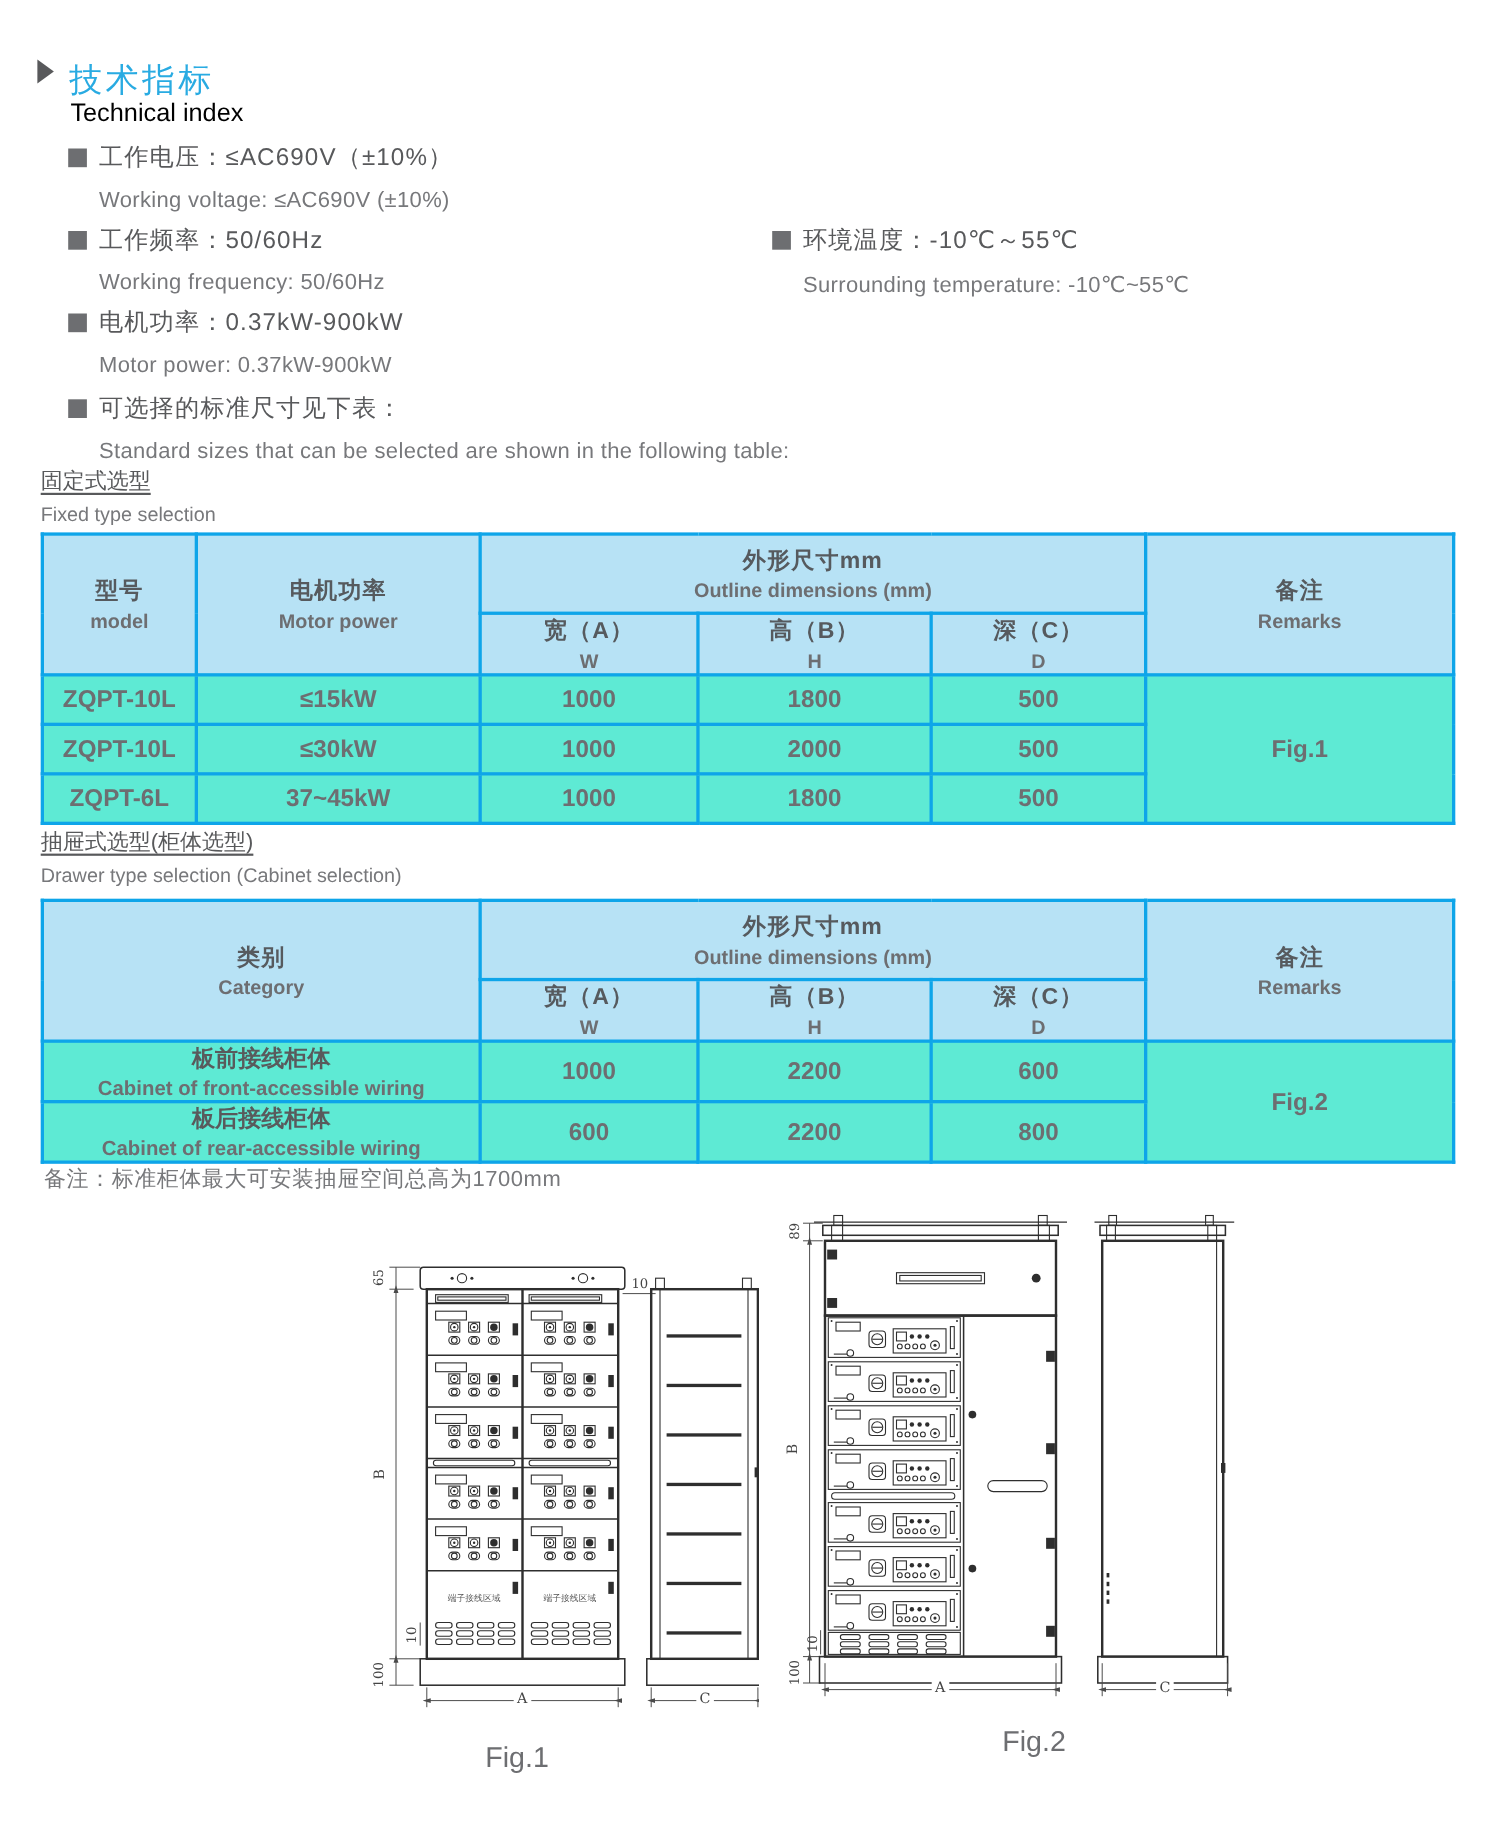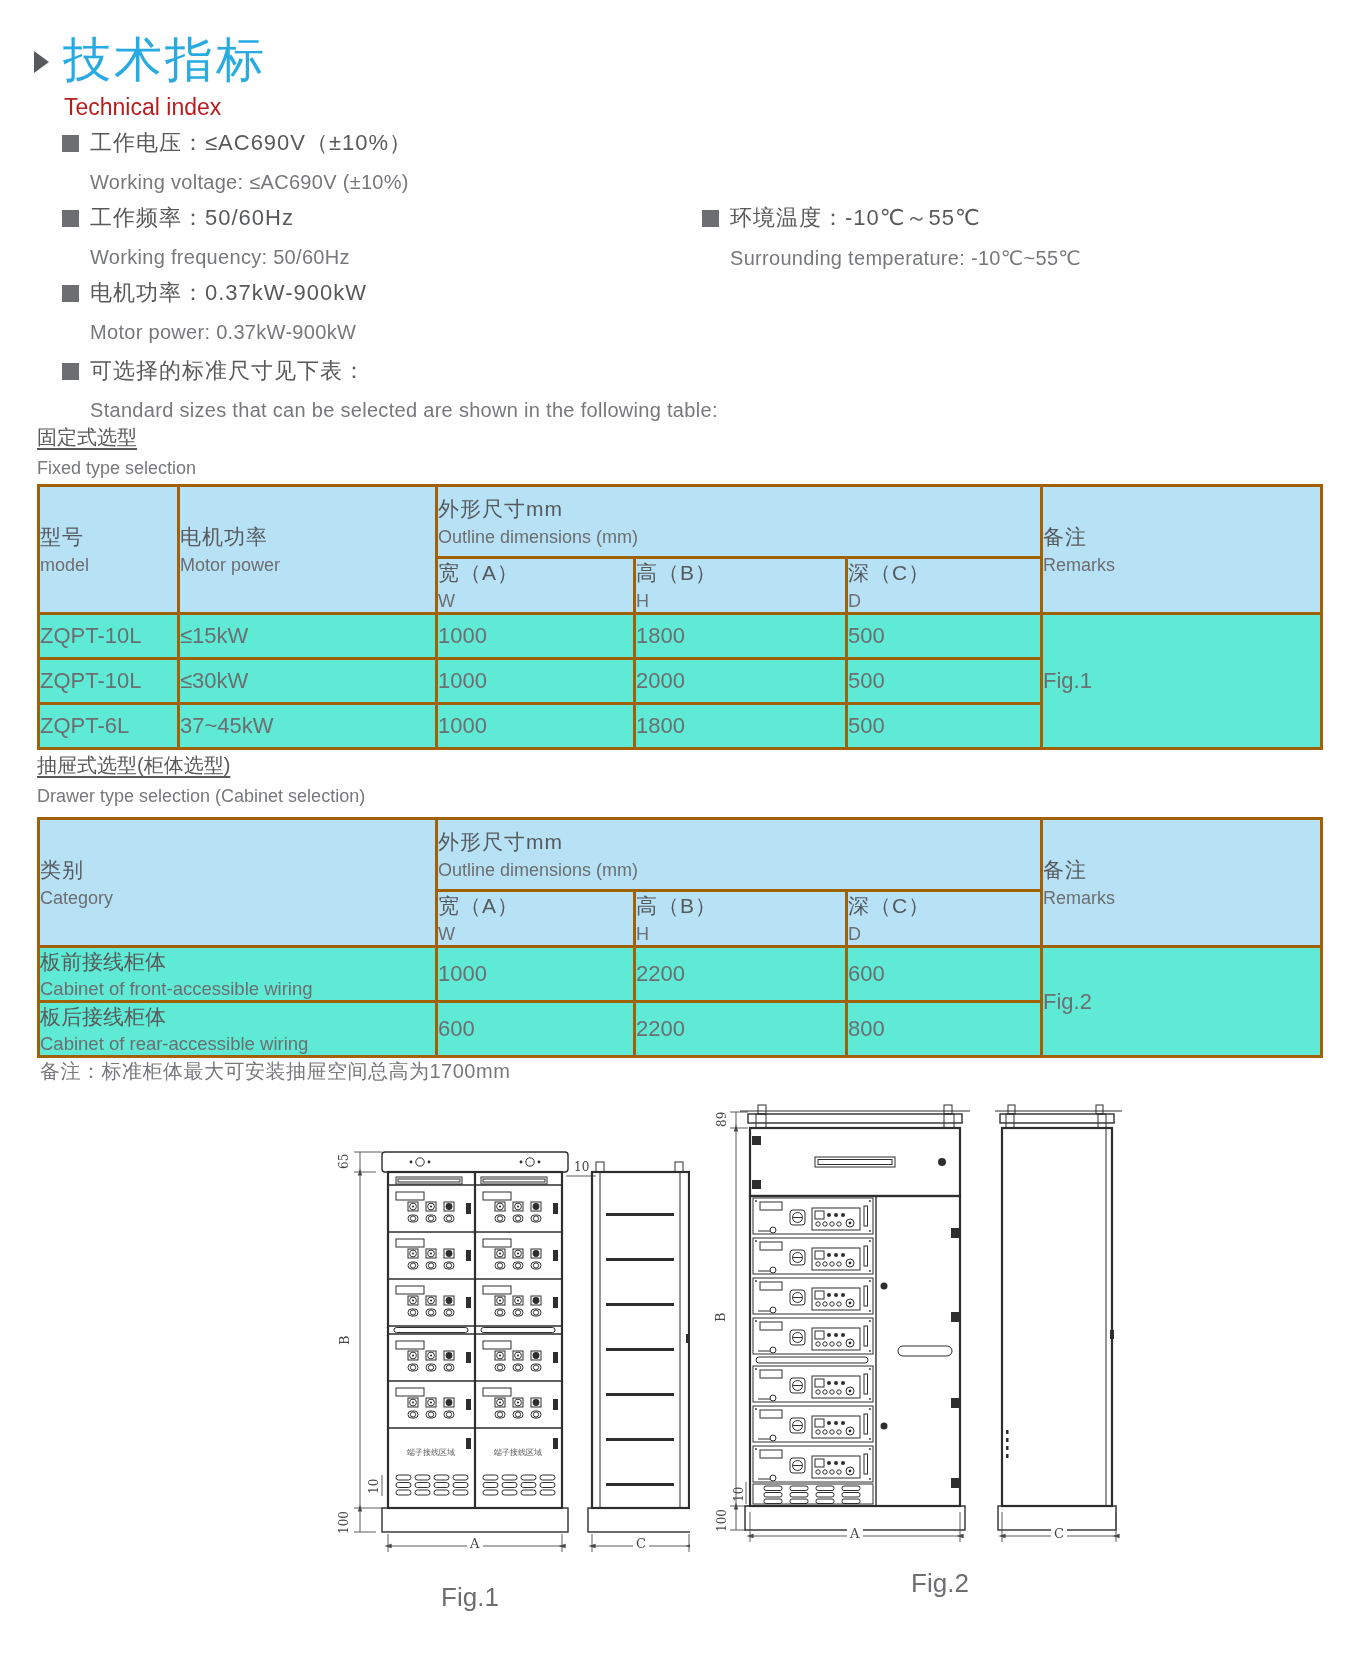--- a/index.html
+++ b/index.html
@@ -4,34 +4,34 @@
 <style>
   html,body{margin:0;padding:0;background:#ffffff;}
   #page{
     position:relative;width:1357px;height:1660px;background:#ffffff;overflow:hidden;
     font-family:"Liberation Sans","DejaVu Sans",sans-serif;color:#58595b;
   }
   
   .title-wrap{position:absolute;left:34px;top:36px;}
   .title-row{display:flex;align-items:center;}
   .tri{width:0;height:0;border-left:15px solid #58595b;border-top:11px solid transparent;border-bottom:11px solid transparent;margin-right:14px;margin-top:4px;}
-  .title-cn{font-size:48px;font-weight:500;color:#29abe2;letter-spacing:3px;line-height:1;}
-  .title-en{font-size:23px;color:#b91c1c;margin-top:10px;margin-left:30px;}
+  .title-cn{font-size:30px;font-weight:500;color:#29abe2;letter-spacing:3px;line-height:1;margin-top:23px;}
+  .title-en{font-size:23px;color:#000000;margin-left:30px;}
   
   .spec{position:absolute;}
   .cn-line{font-size:22px;color:#58595b;display:flex;align-items:center;letter-spacing:1px;}
   .bullet{display:inline-block;width:17px;height:17px;background:#6d6e71;margin-right:11px;flex:0 0 auto;}
   .en-line{font-size:20px;color:#77787b;padding-left:28px;margin-top:13px;letter-spacing:0.3px;}
   
   .sec{position:absolute;}
   .sec-cn{font-size:20px;color:#58595b;text-decoration:underline;text-underline-offset:4px;}
   .sec-en{font-size:18px;color:#77787b;margin-top:7px;}
   
   table.spec-table{position:absolute;left:37px;border-collapse:collapse;table-layout:fixed;width:1283px;}
-  table.spec-table td{border:3px solid #a16207;text-align:left;vertical-align:middle;padding:0;}
+  table.spec-table td{border:3px solid #0ea5e9;text-align:center;vertical-align:middle;padding:0;font-weight:bold;}
   td.hd{background:#b7e2f5;}
   td.dt{background:#5eead4;}
   .h-cn{font-size:21px;color:#565a5e;letter-spacing:1px;}
   .h-en{font-size:18px;color:#6d6e71;margin-top:4px;}
   .d-val{font-size:22px;color:#6d6e71;}
   .d-cn{font-size:21px;color:#595a5c;}
   .d-en{font-size:18.5px;color:#6d6e71;margin-top:2px;}
   
   .note{position:absolute;left:40px;}
   .note-cn{font-size:20px;color:#77787b;letter-spacing:0.5px;}

